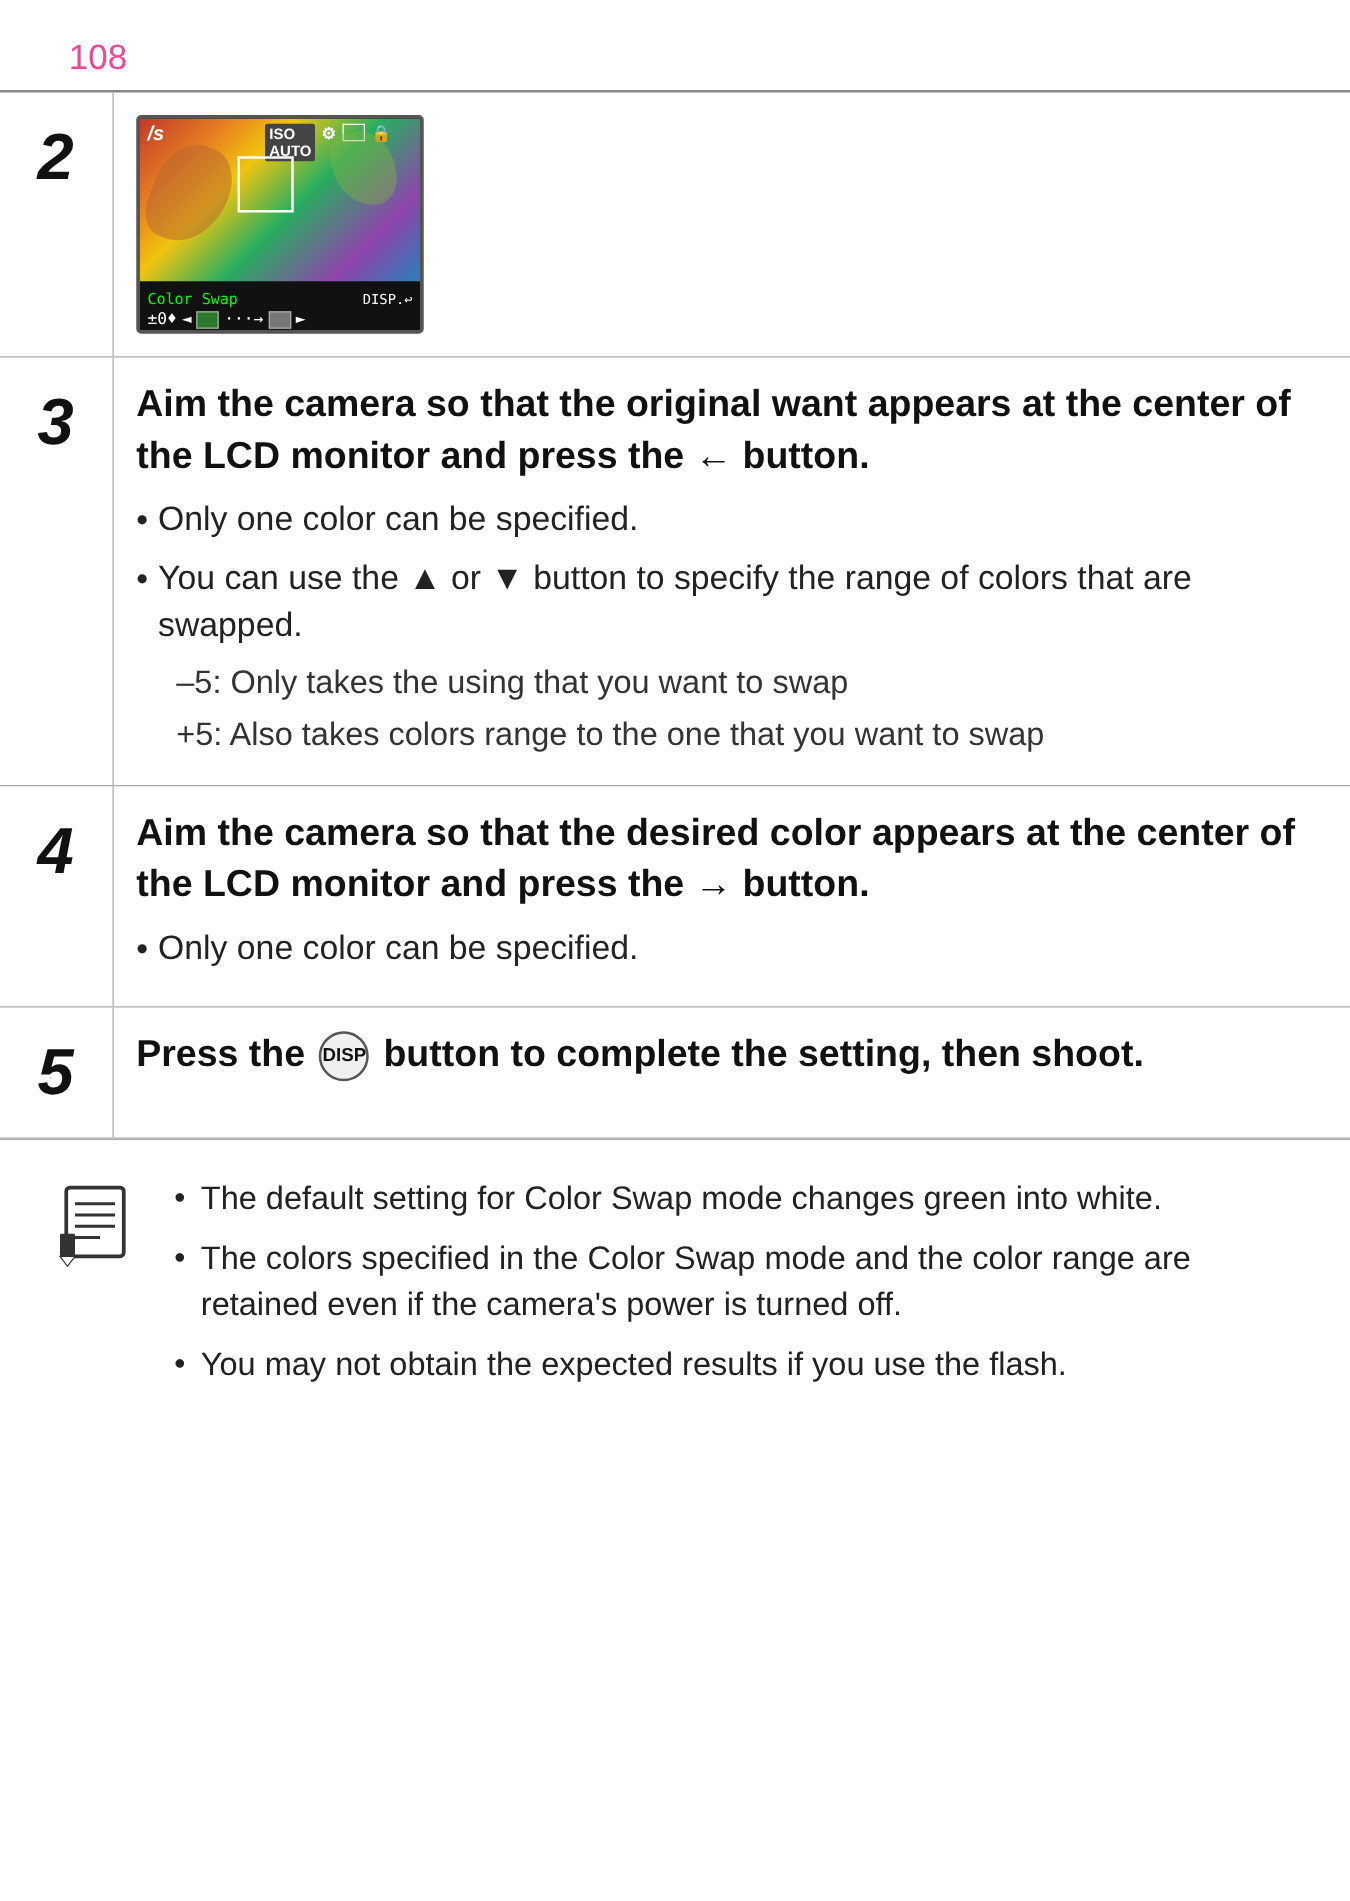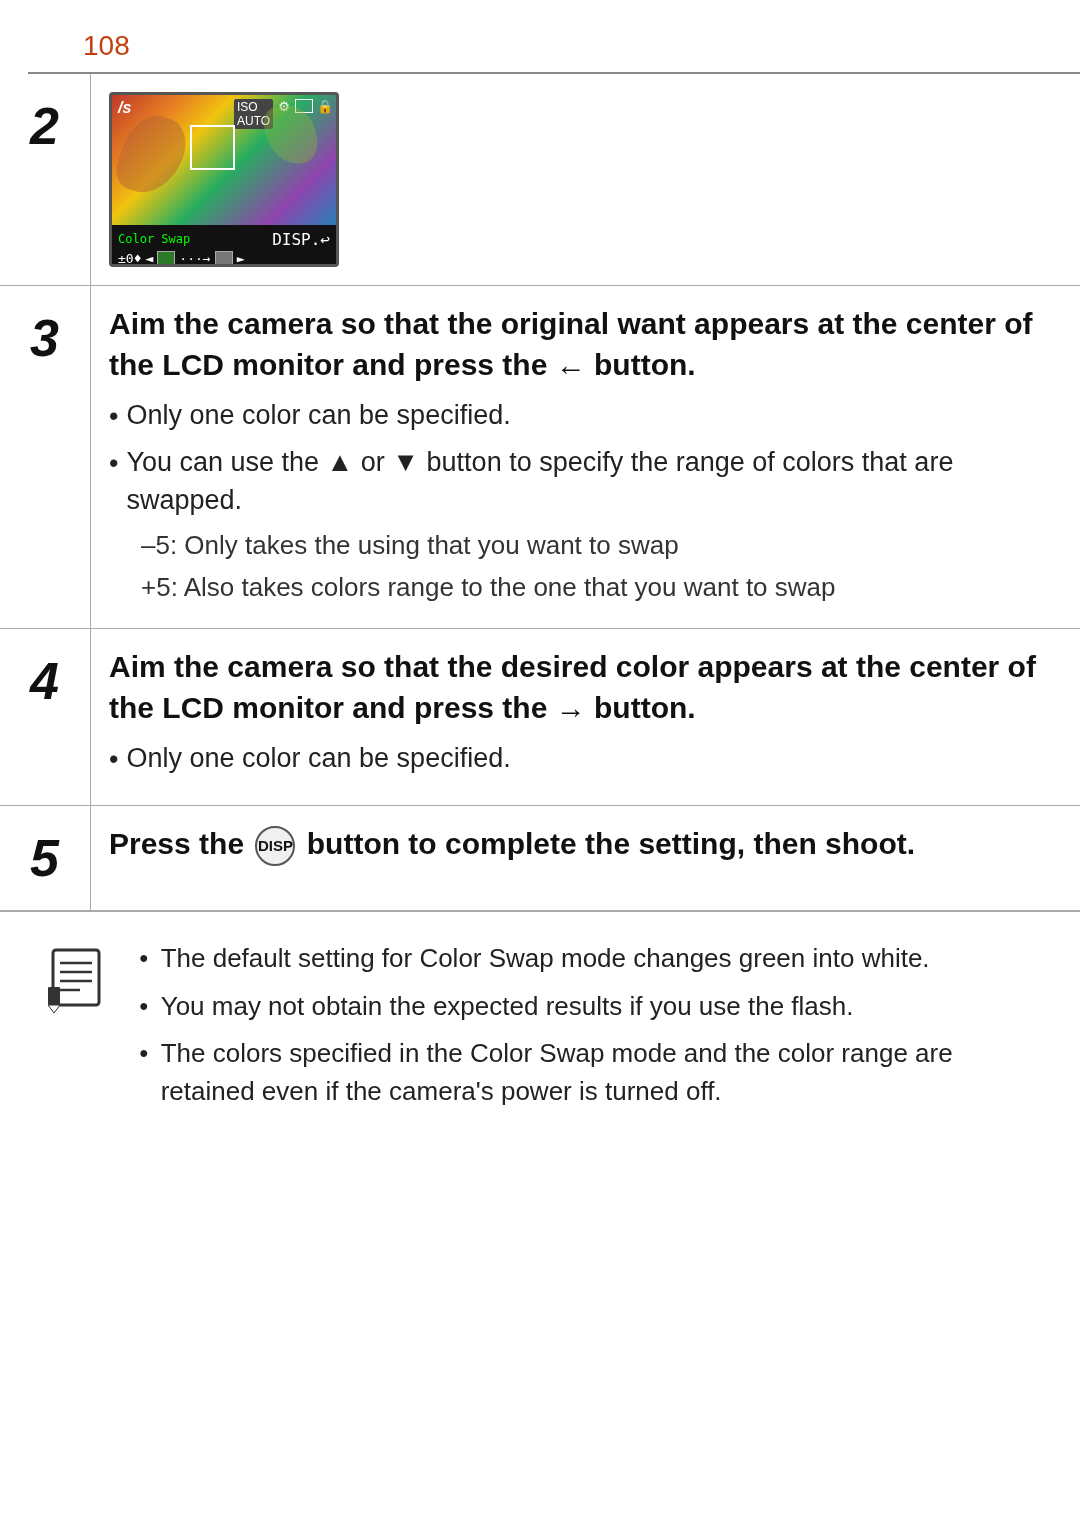--- a/index.html
+++ b/index.html
@@ -20,25 +20,24 @@
 
     .page-container {
       width: 1080px;
       min-height: 1521px;
       background: #ffffff;
       padding: 30px 0 40px 0;
     }
 
     .page-number {
       font-size: 28px;
-      color: #c2410c;
+      color: #ec4899;
       padding: 0 0 10px 55px;
       border-bottom: 2px solid #888;
       margin-bottom: 0;
-      margin-left: 28px;
     }
 
     .step-row {
       display: flex;
       flex-direction: row;
       border-bottom: 1.5px solid #aaa;
       align-items: stretch;
     }
 
     .step-number-col {
@@ -130,25 +129,26 @@
       top: 30px;
       left: 78px;
       width: 45px;
       height: 45px;
       border: 2.5px solid #fff;
     }
 
     .camera-lcd .lcd-icons-top {
       position: absolute;
       top: 4px;
-      right: 2px;
+      right: 23px;
       display: flex;
       gap: 5px;
       color: #fff;
       font-size: 13px;
+      font-weight: bold;
     }
 
     .camera-lcd .lcd-icons-topleft {
       position: absolute;
       top: 4px;
       left: 6px;
       color: #fff;
       font-size: 16px;
       font-style: italic;
       font-weight: bold;
@@ -275,21 +275,21 @@
               <span>🔒</span>
             </div>
             <div class="lcd-overlay-square"></div>
 
             <div style="position:absolute;top:20px;left:10px;width:60px;height:80px;background:rgba(180,100,50,0.5);border-radius:50% 40% 60% 30%;transform:rotate(20deg);"></div>
             <div style="position:absolute;top:10px;right:20px;width:50px;height:60px;background:rgba(140,180,60,0.4);border-radius:30% 60% 40% 70%;transform:rotate(-10deg);"></div>
           </div>
           <div class="lcd-bottom-bar">
             <div class="lcd-label-row">
               <span>Color Swap</span>
-              <span style="color:#fff;font-size:16px;">DISP.↩</span>
+              <span style="color:#fff;font-size:11px;">DISP.↩</span>
             </div>
             <div class="lcd-control-row">
               <span>±0♦</span>
               <span>◄</span>
               <span class="lcd-square-icon" style="background:#2a7a2a;"></span>
               <span>···→</span>
               <span class="lcd-square-icon" style="background:#777;"></span>
               <span>►</span>
             </div>
           </div>
@@ -352,21 +352,21 @@
 
         <rect x="3" y="42" width="12" height="18" rx="1" fill="#333"></rect>
         <polygon points="3,60 15,60 9,68" fill="#fff" stroke="#333" stroke-width="1"></polygon>
       </svg>
     </div>
     <div class="notes-text-col">
       <div class="note-bullet">
         The default setting for Color Swap mode changes green into white.
       </div>
       <div class="note-bullet">
+        The colors specified in the Color Swap mode and the color range are retained even if the camera's power is turned off.
+      </div>
+      <div class="note-bullet">
         You may not obtain the expected results if you use the flash.
       </div>
-      <div class="note-bullet">
-        The colors specified in the Color Swap mode and the color range are retained even if the camera's power is turned off.
-      </div>
     </div>
   </div>
 
 </div>
 
 </body></html>

